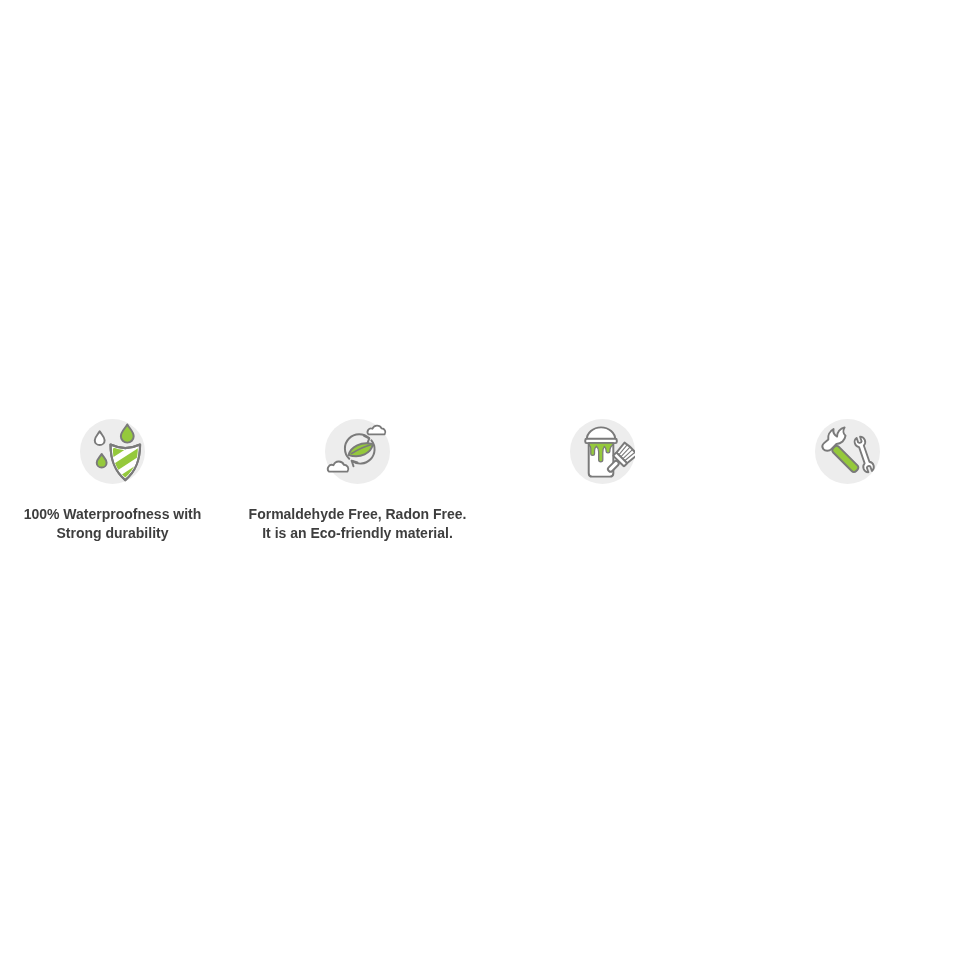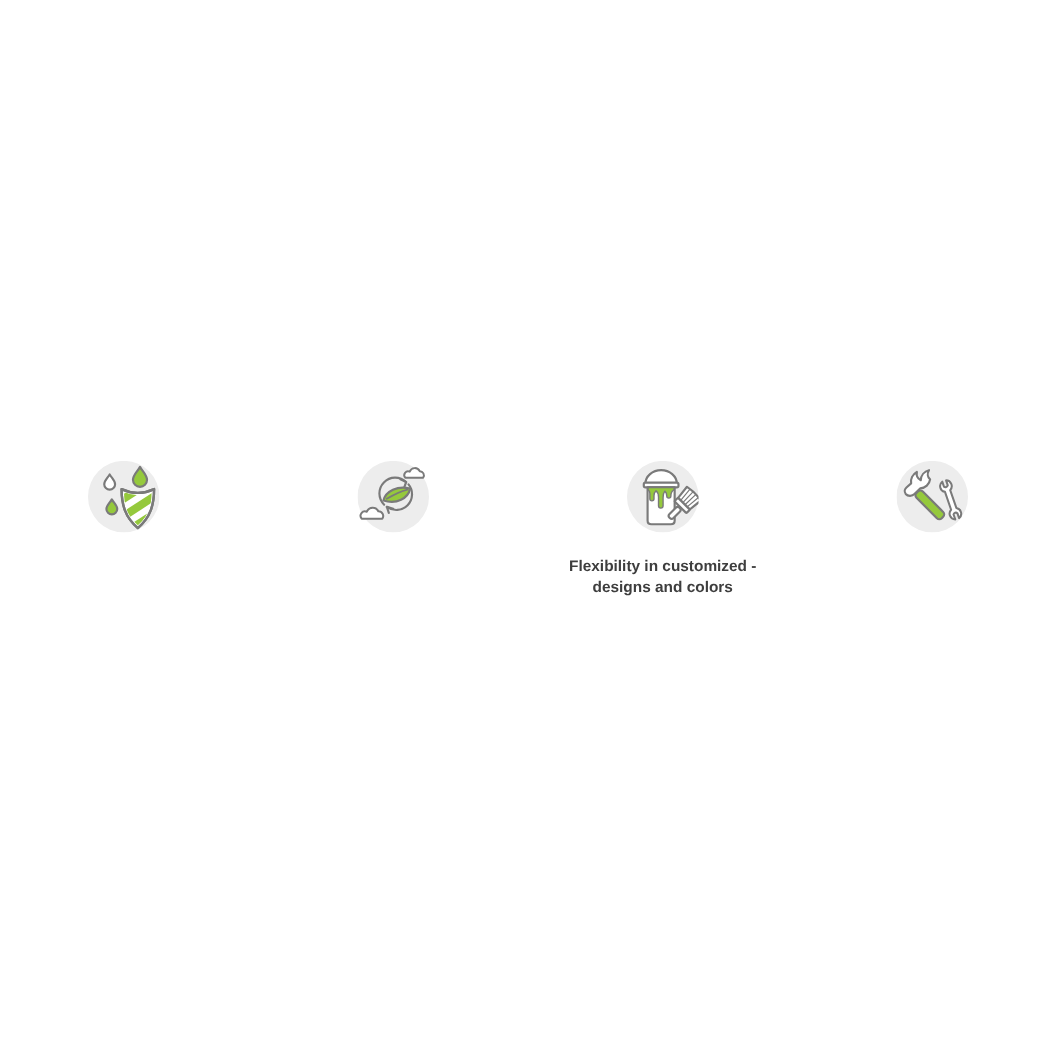--- a/index.html
+++ b/index.html
@@ -62,60 +62,62 @@
           <g transform="rotate(-33 46 44)">
             <rect class="fg" x="14" y="12" width="64" height="7.5"></rect>
             <rect class="fg" x="14" y="25.5" width="64" height="7.5"></rect>
             <rect class="fg" x="14" y="39" width="64" height="7.5"></rect>
             <rect class="fg" x="14" y="52.5" width="64" height="7.5"></rect>
           </g>
         </g>
         <path class="fn ln" stroke-width="2.2" d="M31,26 Q46,33 61,26 C61,40 58,52 46,62 C34,52 31,40 31,26 Z"></path>
       </svg>
     </div>
+    <p class="label">100% Waterproofness with
+Strong durability</p>
   </div>
 
   <div class="feature">
     <div class="icon-wrap">
       <svg viewBox="0 0 66 66">
         <circle class="icon-bg" cx="33" cy="33" r="33"></circle>
         <path class="fn ln" stroke-width="2" d="M24.6,40.4 A14.5,14.5 0 1 1 44.9,19.6"></path>
         <path class="fn ln" stroke-width="2" d="M39.6,17 L44.9,19.6 L43,25"></path>
         <path class="fn ln" stroke-width="2" d="M47.1,21.7 A14.5,14.5 0 0 1 27.1,42.4"></path>
         <path class="fn ln" stroke-width="2" d="M32.9,44.2 L27.1,42.4 L28.9,48"></path>
         <path class="fg ln" stroke-width="2" d="M24,36.5 C26,28 37,22.5 48.5,25.5 C47,34.5 36,40.5 24,36.5 Z"></path>
         <path class="fn ln" stroke-width="1.6" d="M27,35 C33,31.5 40,28 46,26.5"></path>
         <g transform="translate(42,6.5)">
           <path class="fw ln" stroke-width="1.8" d="M2,9 A3.6,3.6 0 0 1 6.2,3.4 A5,5 0 0 1 15.4,3.0 A3.8,3.8 0 0 1 18.6,9 Z"></path>
         </g>
         <g transform="translate(1.5,43) scale(1.15)">
           <path class="fw ln" stroke-width="1.6" d="M2,9 A3.6,3.6 0 0 1 6.2,3.4 A5,5 0 0 1 15.4,3.0 A3.8,3.8 0 0 1 18.6,9 Z"></path>
         </g>
       </svg>
     </div>
+    <p class="label">Formaldehyde Free, Radon Free.
+It is an Eco-friendly material.</p>
   </div>
 
   <div class="feature">
     <div class="icon-wrap">
       <svg viewBox="0 0 66 66">
         <circle class="icon-bg" cx="33" cy="33" r="33"></circle>
         <path class="fw ln" stroke-width="2" d="M17,21 A14.5,12.5 0 0 1 46,21 Z"></path>
         <rect class="fw ln" stroke-width="2" x="15.5" y="20" width="32" height="4.5" rx="1.5"></rect>
         <path class="fw ln" stroke-width="2" d="M19,24.5 L19,55 Q19,58.5 22.5,58.5 L40.5,58.5 Q44,58.5 44,55 L44,24.5 Z"></path>
         <path class="fg ln" stroke-width="1.3" d="M19.5,24.5 H43.5 V26.5 C41.5,27.5 40.5,29.5 40.5,32.5 A1.9,1.9 0 0 1 36.7,32.5 C36.7,30.5 36.2,29 34.9,27.9 C33.8,29.3 33.3,31.5 33.3,34 L33.3,41.5 A2.1,2.1 0 0 1 29.1,41.5 L29.1,33.5 C29.1,30.8 28.3,28.9 26.8,27.6 C25.6,28.7 24.9,30.3 24.9,32.2 L24.9,35 A1.9,1.9 0 0 1 21.1,35 L21.1,30 C21.1,28.6 20.6,27.5 19.5,26.8 Z"></path>
         <g transform="translate(49,43) rotate(45)">
           <path class="fw ln" stroke-width="2" d="M-9,-18 Q0,-20 9,-18 L7.6,-5 L-7.6,-5 Z"></path>
           <path class="fn ln" stroke-width="1.1" d="M-5.4,-17.8 L-4.2,-5 M-1.8,-18.6 L-1.4,-5 M1.8,-18.6 L1.4,-5 M5.4,-17.8 L4.2,-5"></path>
           <rect class="fw ln" stroke-width="2" x="-7.8" y="-5" width="15.6" height="4.6" rx="1"></rect>
           <rect class="fw ln" stroke-width="2" x="-2.6" y="0.6" width="5.2" height="13" rx="2.4"></rect>
         </g>
       </svg>
     </div>
-    <p class="label">Flexibility in customized -
-designs and colors</p>
   </div>
 
   <div class="feature">
     <div class="icon-wrap">
       <svg viewBox="0 0 66 66">
         <circle class="icon-bg" cx="33" cy="33" r="33"></circle>
         <g transform="translate(50,36) rotate(-19) scale(0.85)">
           <path class="fw ln" stroke-width="2.2" d="M-2.2,-21.7 L-2.2,-16 A2.6,2.6 0 0 0 2.2,-16 L2.2,-21.7 A6.3,6.3 0 0 1 3,-10.26 L3,10.26 A6.3,6.3 0 0 1 2.2,21.7 L2.2,16 A2.6,2.6 0 0 0 -2.2,16 L-2.2,21.7 A6.3,6.3 0 0 1 -3,10.26 L-3,-10.26 A6.3,6.3 0 0 1 -2.2,-21.7 Z"></path>
         </g>
         <g transform="translate(22,26) rotate(45)">

